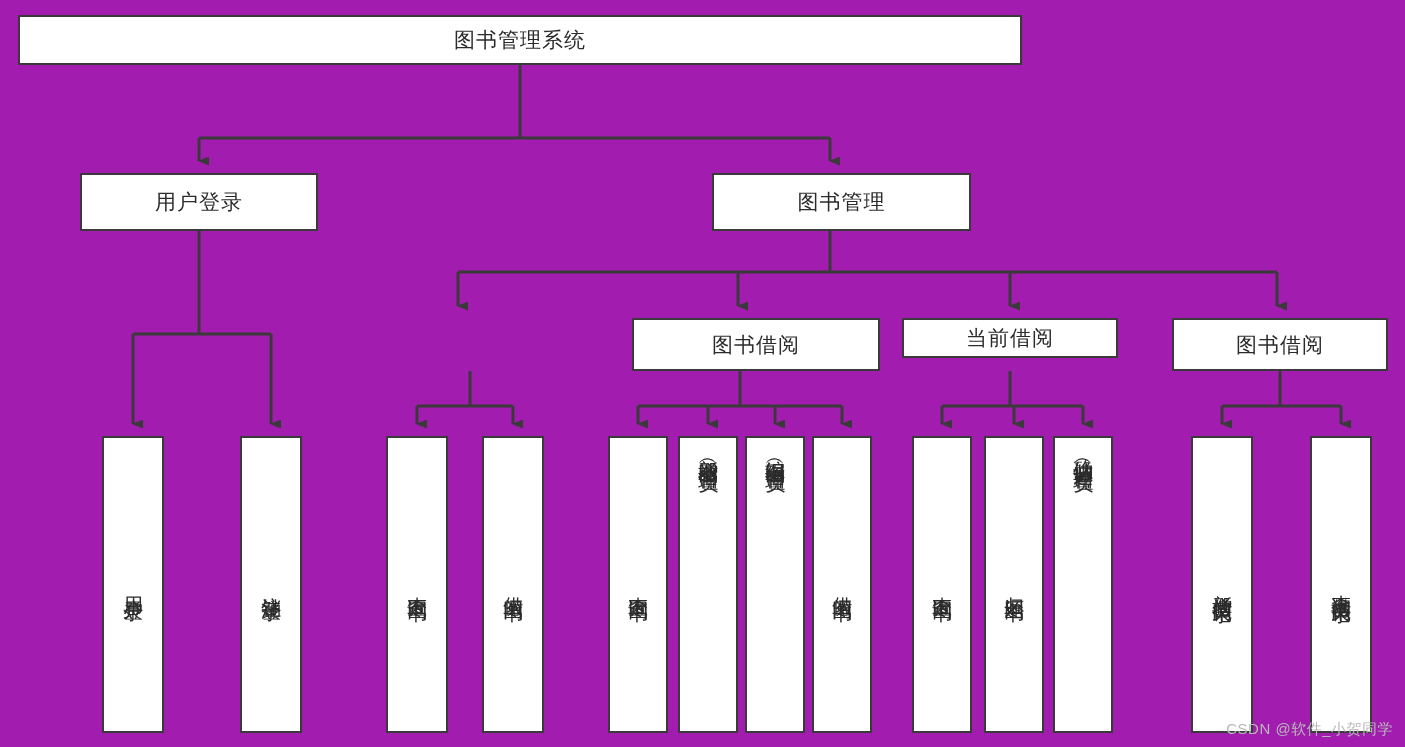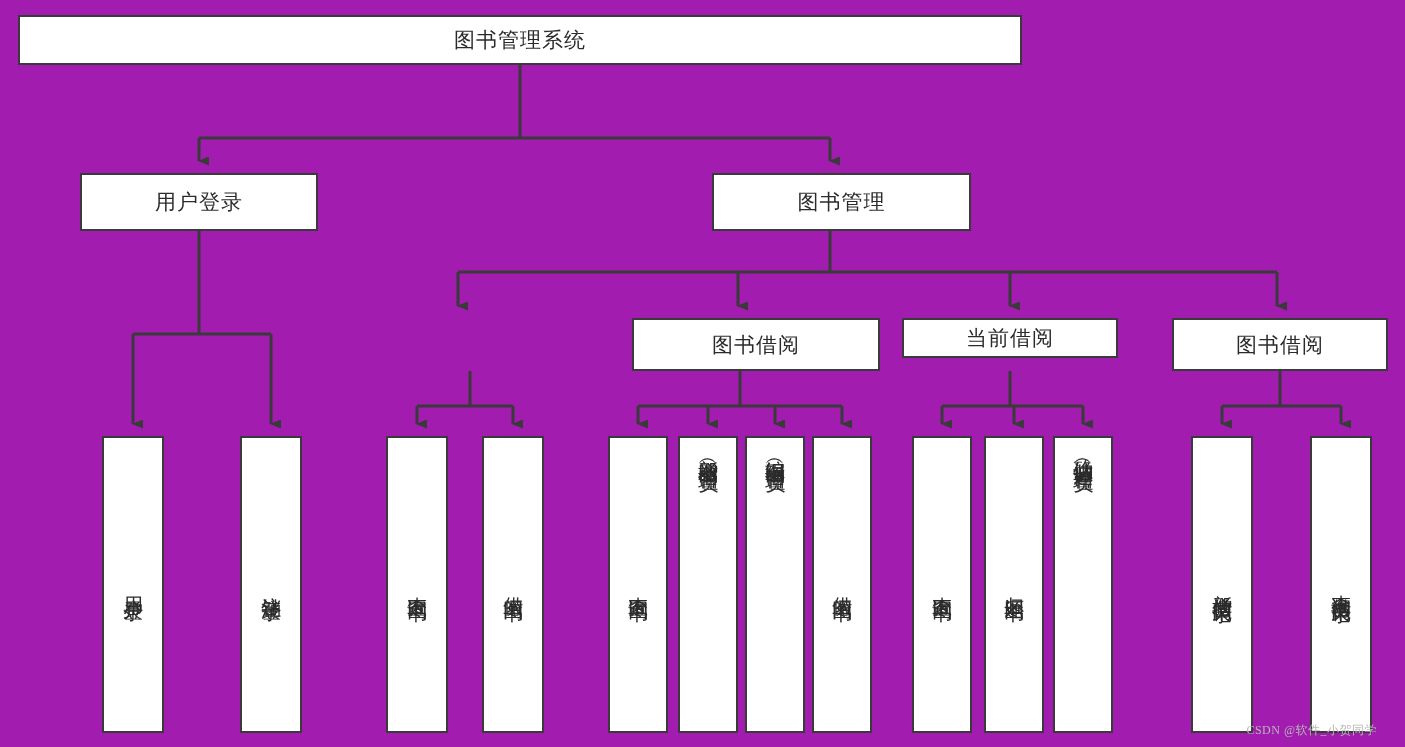--- a/index.html
+++ b/index.html
@@ -53,28 +53,27 @@
     justify-content: flex-start;
     padding-top: 6px;
     overflow: hidden;
   }
   .node-v.center-v {
     justify-content: center;
     padding-top: 0;
   }
   #watermark {
     position: absolute;
-    right: 28px;
+    right: 12px;
     bottom: 8px;
-    font-size: 12px;
+    font-size: 15px;
     color: #b8b8b8;
     letter-spacing: 0.5px;
     white-space: nowrap;
     z-index: 3;
-    font-family: Liberation Serif, serif;
   }
 </style>
 </head>
 <body>
 
 <div id="diagram-root" style="background: #a21caf;">
 
   <svg id="edge-layer" viewBox="0 0 1405 747" width="1405" height="747">
     <defs>
       <marker id="arrowhead" markerWidth="9" markerHeight="11" refX="4.5" refY="10" orient="auto" markerUnits="userSpaceOnUse">

